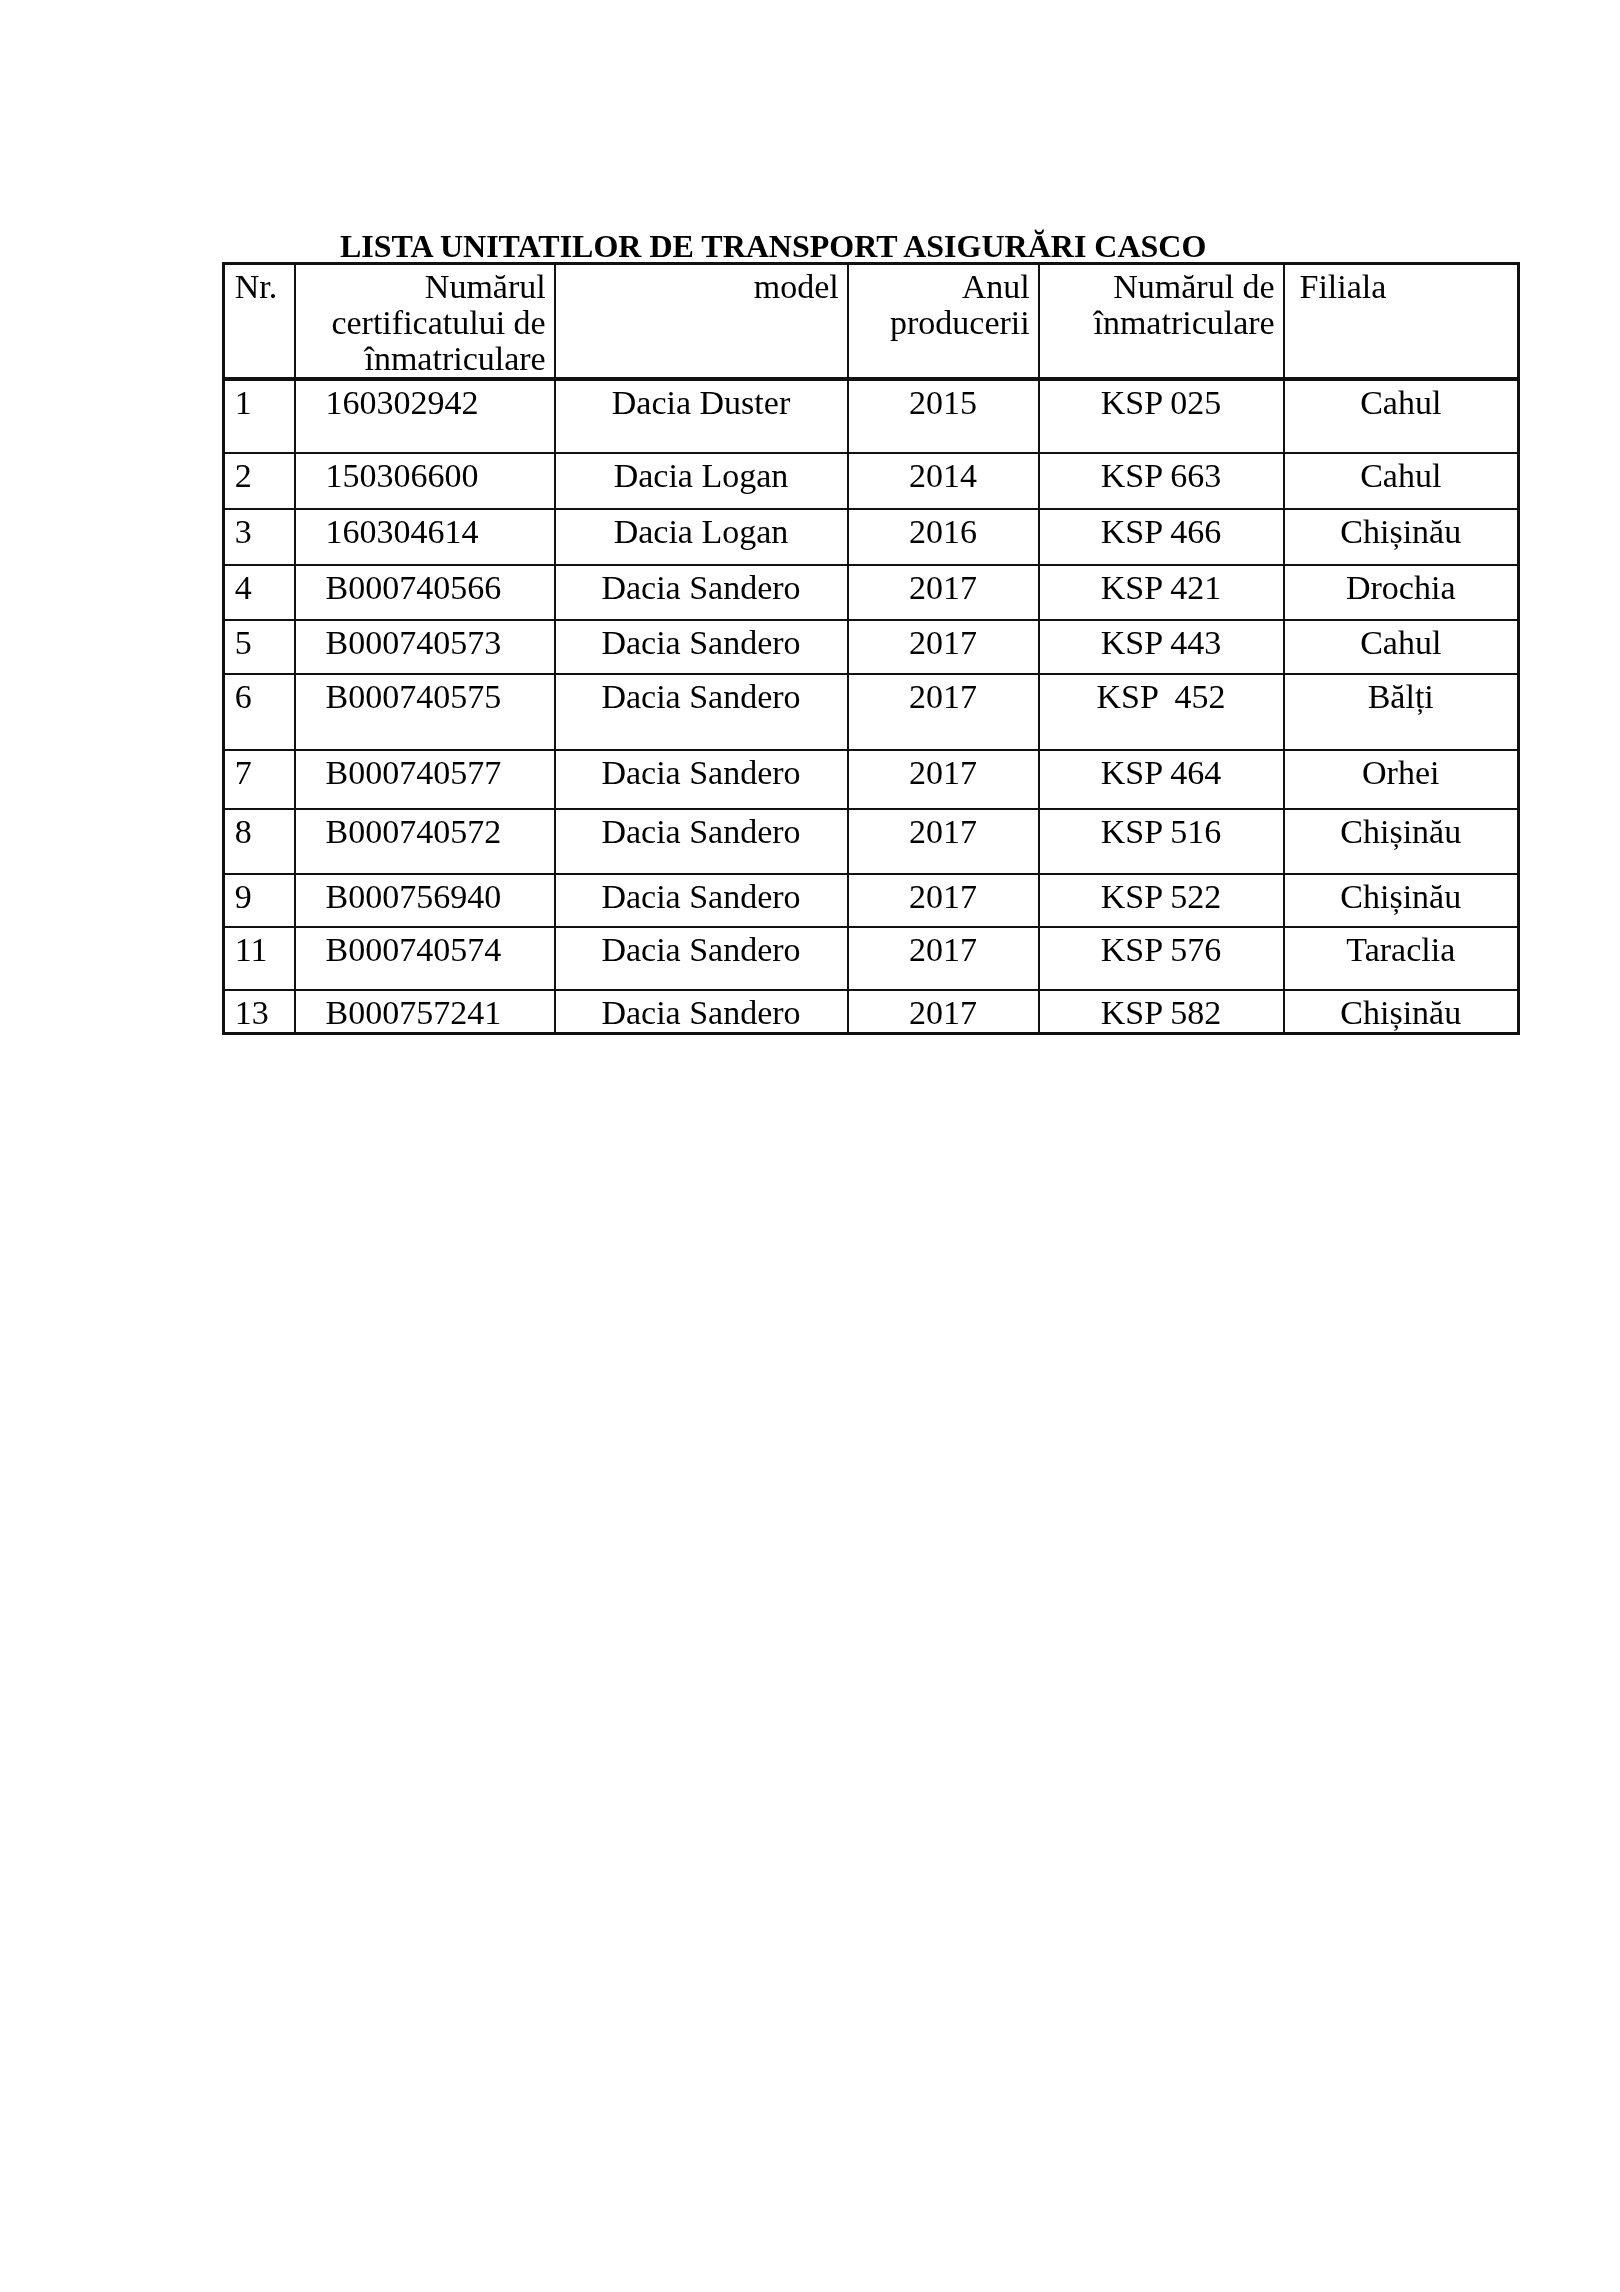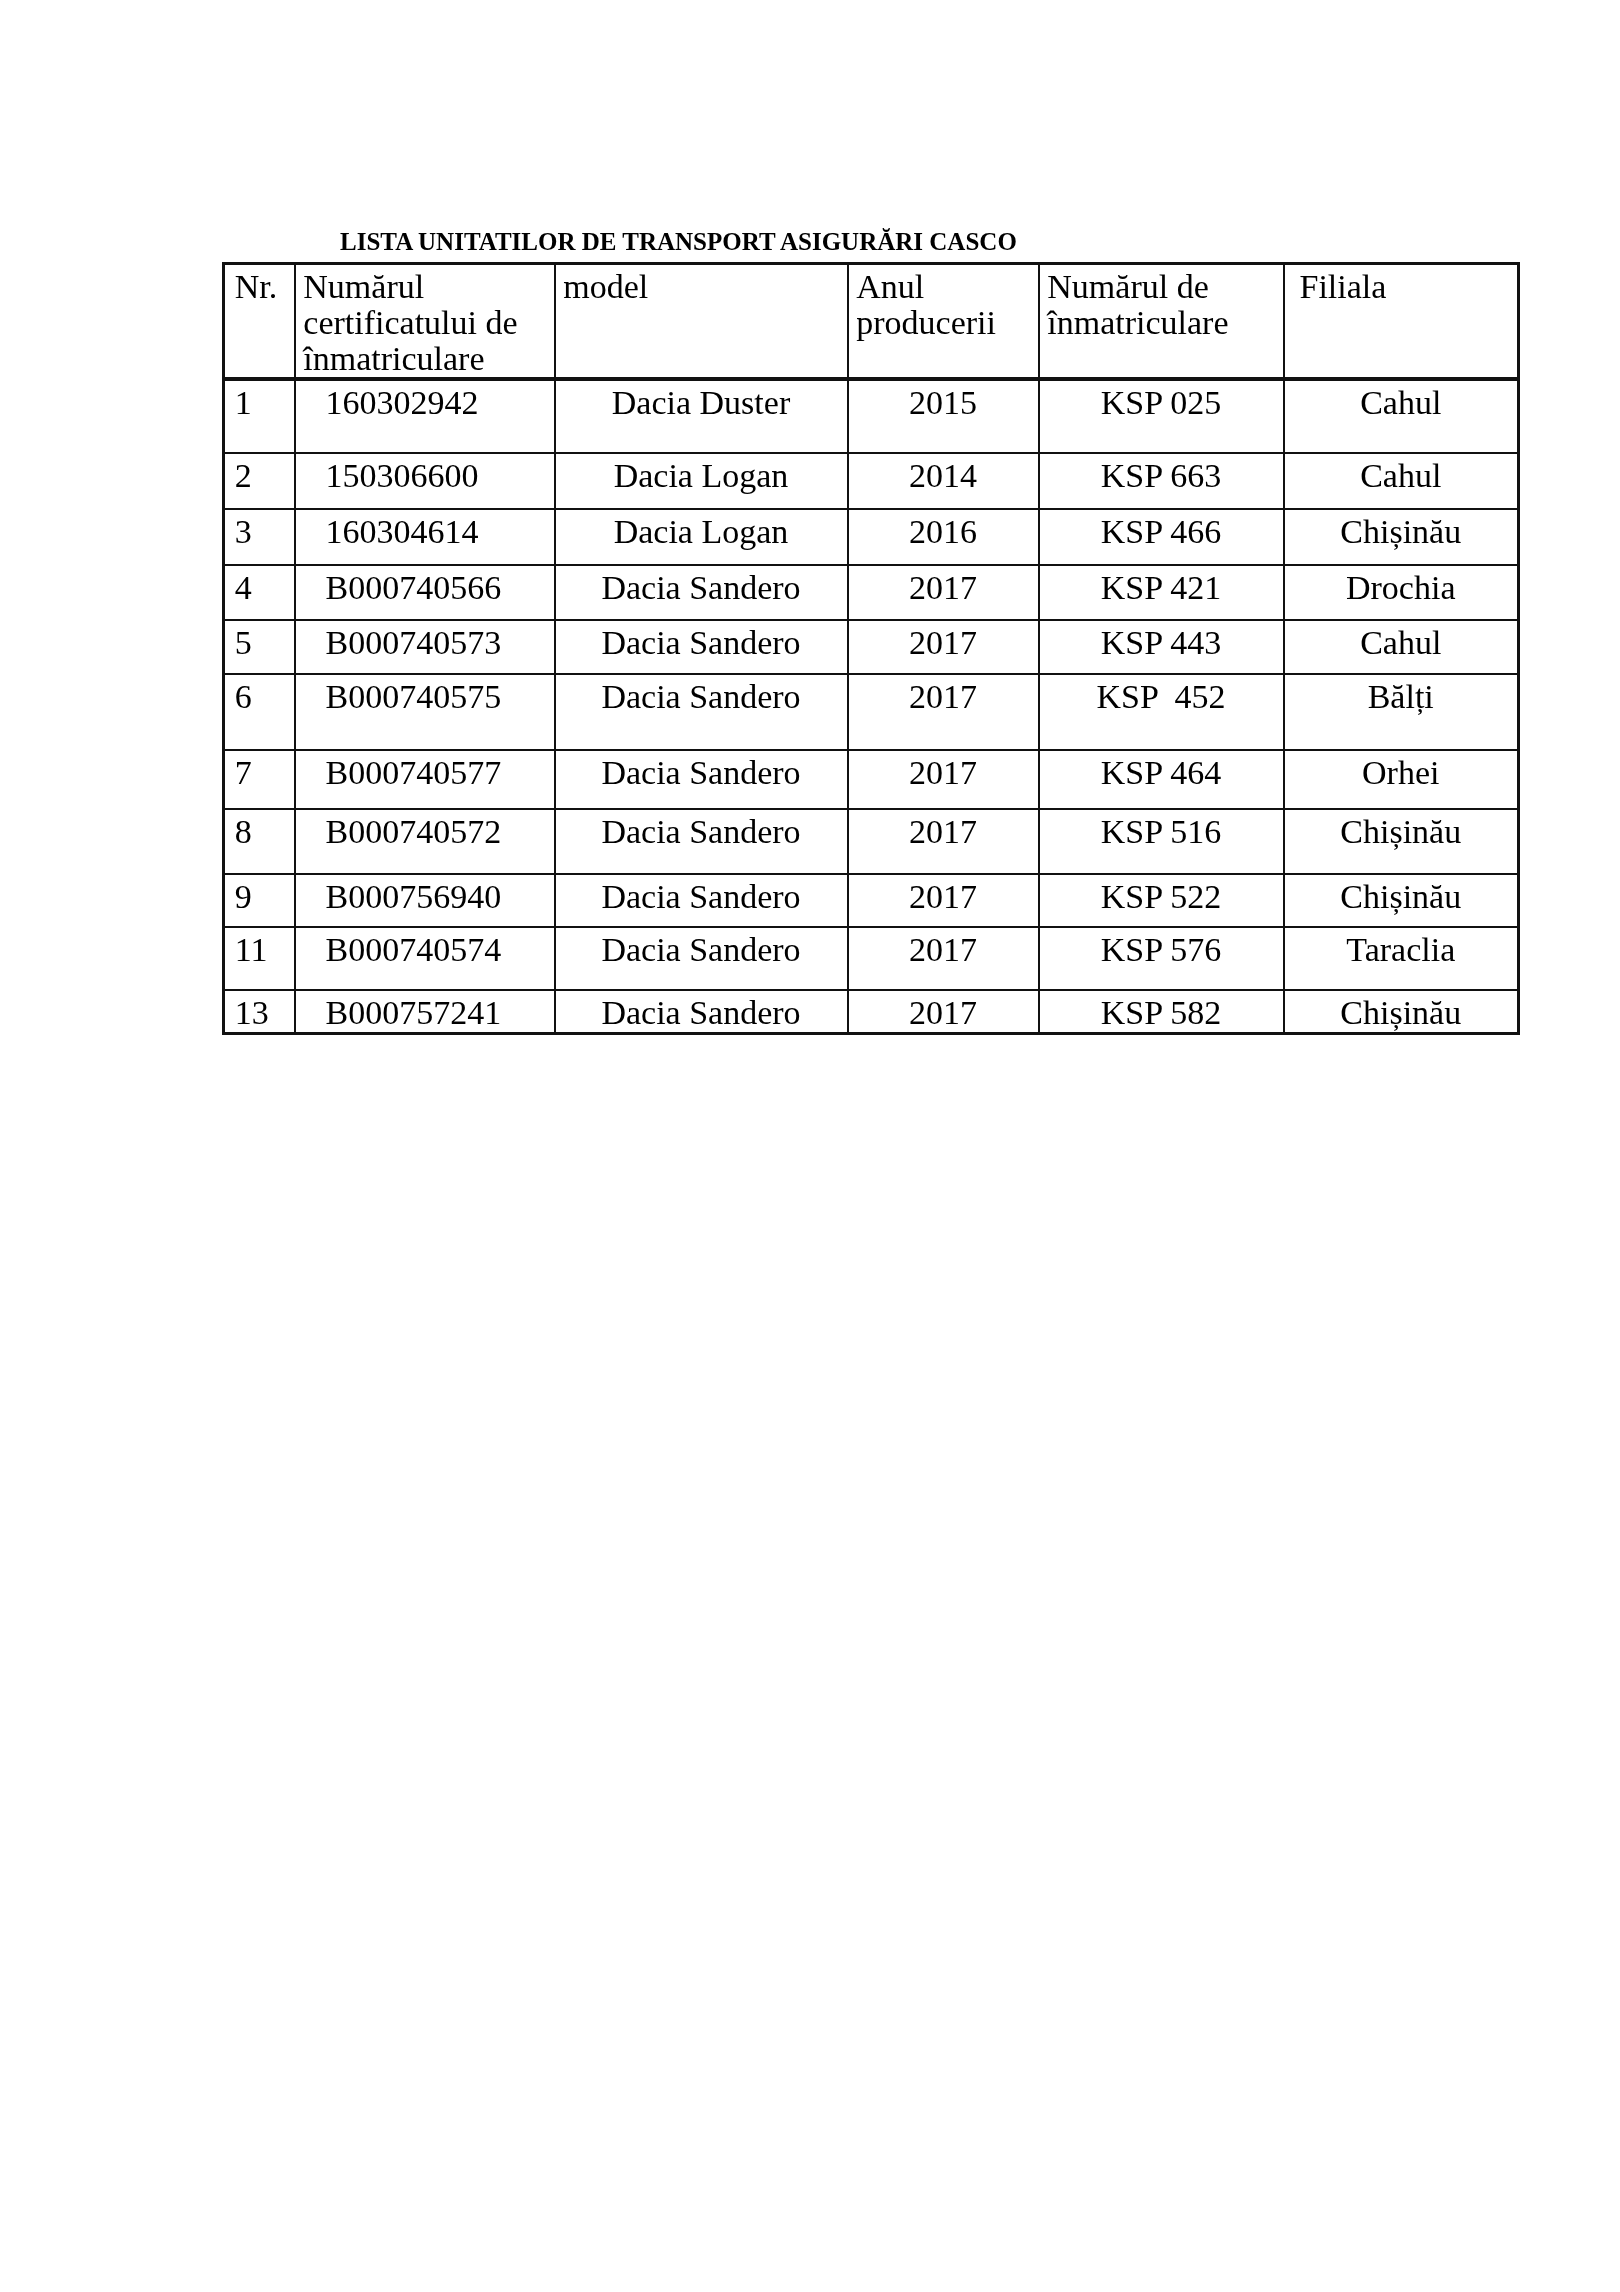--- a/index.html
+++ b/index.html
@@ -19,21 +19,21 @@
     position: absolute;
     left: 0; top: 0;
     width: 1620px;
     height: 2293px;
     background: #ffffff;
   }
   .doc-title {
     position: absolute;
     left: 340px;
     top: 228px;
-    font-size: 25px;
+    font-size: 32px;
     font-weight: bold;
     white-space: nowrap;
     letter-spacing: 0px;
     color: #000000;
   }
   table.transport-table {
     position: absolute;
     left: 222px;
     top: 262px;
     width: 1295px;
@@ -47,21 +47,21 @@
   table.transport-table td {
     border: 2.9px solid #111111;
     vertical-align: top;
     padding: 3.9px 7.8px 0 7.8px;
     white-space: pre-wrap;
     overflow: hidden;
     font-weight: normal;
   }
   
   table.transport-table thead tr { height: 113px; }
-  table.transport-table th { border-bottom: 4.9px solid #111111; text-align: left; }
+  table.transport-table th { border-bottom: 4.9px solid #111111; text-align: right; }
   table.transport-table th:nth-child(1) { text-align: left; padding-left: 9.8px; }
   table.transport-table th:nth-child(6) { text-align: left; padding-left: 15px; }
   
   table.transport-table td { text-align: center; }
   table.transport-table td:nth-child(1) { text-align: left; padding-left: 9.8px; }
   table.transport-table td:nth-child(2) { text-align: left; padding-left: 30px; }
   
   tbody tr:nth-child(1)  { height: 74px; }
   tbody tr:nth-child(2)  { height: 56px; }
   tbody tr:nth-child(3)  { height: 56px; }

